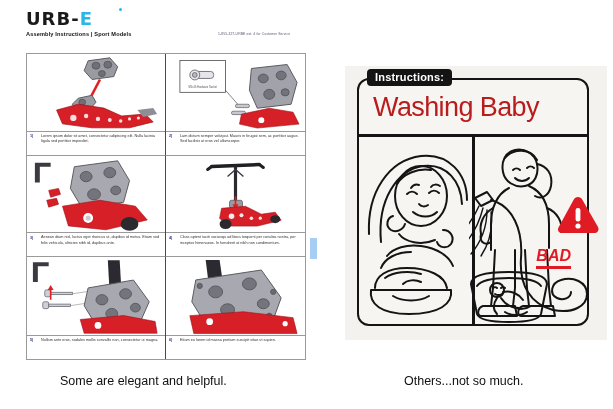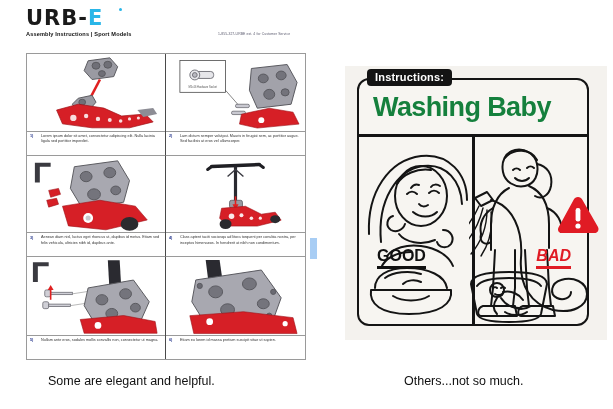--- a/index.html
+++ b/index.html
@@ -13,21 +13,21 @@
 
   
   #left-doc{
     position:absolute; left:20px; top:6px; width:292px; height:358px;
     background:#ffffff;
   }
   .brand-row{position:relative;height:26px;}
   .brand-logo{
     position:absolute;left:6px;top:2px;
     font-family:"DejaVu Sans", sans-serif;
-    font-size:21px;font-weight:700;letter-spacing:1px;
+    font-size:18px;font-weight:700;letter-spacing:1px;
     color:#1a1a1a;line-height:21px;white-space:nowrap;
   }
   .brand-logo .e-blue{color:#29b6e8;}
   .brand-dot{
     position:absolute;left:99px;top:2px;width:3px;height:3px;
     border-radius:50%;background:#29b6e8;
   }
   .brand-sub{
     position:absolute;left:6px;top:25px;
     font-size:5.6px;font-weight:700;color:#111;letter-spacing:.15px;
@@ -74,21 +74,21 @@
   }
   #instructions-tab{
     position:absolute;left:8px;top:-11px;
     background:#141414;color:#ffffff;
     font-size:11px;font-weight:700;
     padding:2px 8px 3px 8px;border-radius:4px;
     letter-spacing:.2px;font-family:"Liberation Sans", sans-serif;
   }
   #sign-title{
     position:absolute;left:14px;top:12px;
-    font-size:27px;font-weight:700;color:#15803d;
+    font-size:27px;font-weight:400;color:#b91c1c;
     letter-spacing:-.6px;white-space:nowrap;
   }
   #title-rule{
     position:absolute;left:0;right:0;top:54px;height:2.5px;background:#141414;
   }
   #center-divider{
     position:absolute;left:50%;top:54px;bottom:0;width:2.5px;
     background:#141414;transform:translateX(-1px);
   }
   .label-good,.label-bad{
@@ -104,21 +104,21 @@
 
   
   #blue-handle{
     position:absolute;left:310px;top:238px;width:7px;height:21px;
     background:#a8cdf4;
   }
   .caption{
     position:absolute;top:374px;
     font-size:12.5px;color:#111;white-space:nowrap;
   }
-  #caption-left{left:48px;}
+  #caption-left{left:60px;}
   #caption-right{left:404px;}
 </style>
 </head>
 <body>
 
 <div id="left-doc">
 
   <div class="brand-row">
     <div class="brand-logo">
       <span>URB-</span><span class="e-blue">E</span>
@@ -392,21 +392,20 @@
         <path d="M34 20 C35 19 37 19 38 20"></path>
         <path d="M28 26 C31 28 35 27 36 25"></path>
         <path d="M36 24 C44 22 52 26 56 32"></path>
         <path d="M34 30 C38 36 44 40 52 40"></path>
         <path d="M30 30 C26 36 26 42 30 46"></path>
         <path d="M44 38 C50 42 58 42 64 38"></path>
         <path d="M38 44 C44 48 54 48 60 44"></path>
       </g>
     </svg>
 
-    <div class="label-good">GOOD</div>
     <div class="label-bad">BAD</div>
 
     <div id="warning-triangle">
       <svg class="svg-art" viewBox="0 0 44 40">
         <path d="M22 2 C24 2 25.4 3 26.2 4.4 L42 32 C43 34 42.6 36.4 40.6 37.4 C39.9 37.8 39.2 38 38.4 38 L5.6 38 C3.4 38 2 36.4 2 34.4 C2 33.7 2.2 33 2.6 32.3 L17.8 4.4 C18.6 3 20 2 22 2 Z" fill="#e01b24"></path>
         <rect x="19.6" y="13" width="4.8" height="13.5" rx="2.2" fill="#ffffff"></rect>
         <circle cx="22" cy="31" r="2.6" fill="#ffffff"></circle>
       </svg>
     </div>
 

